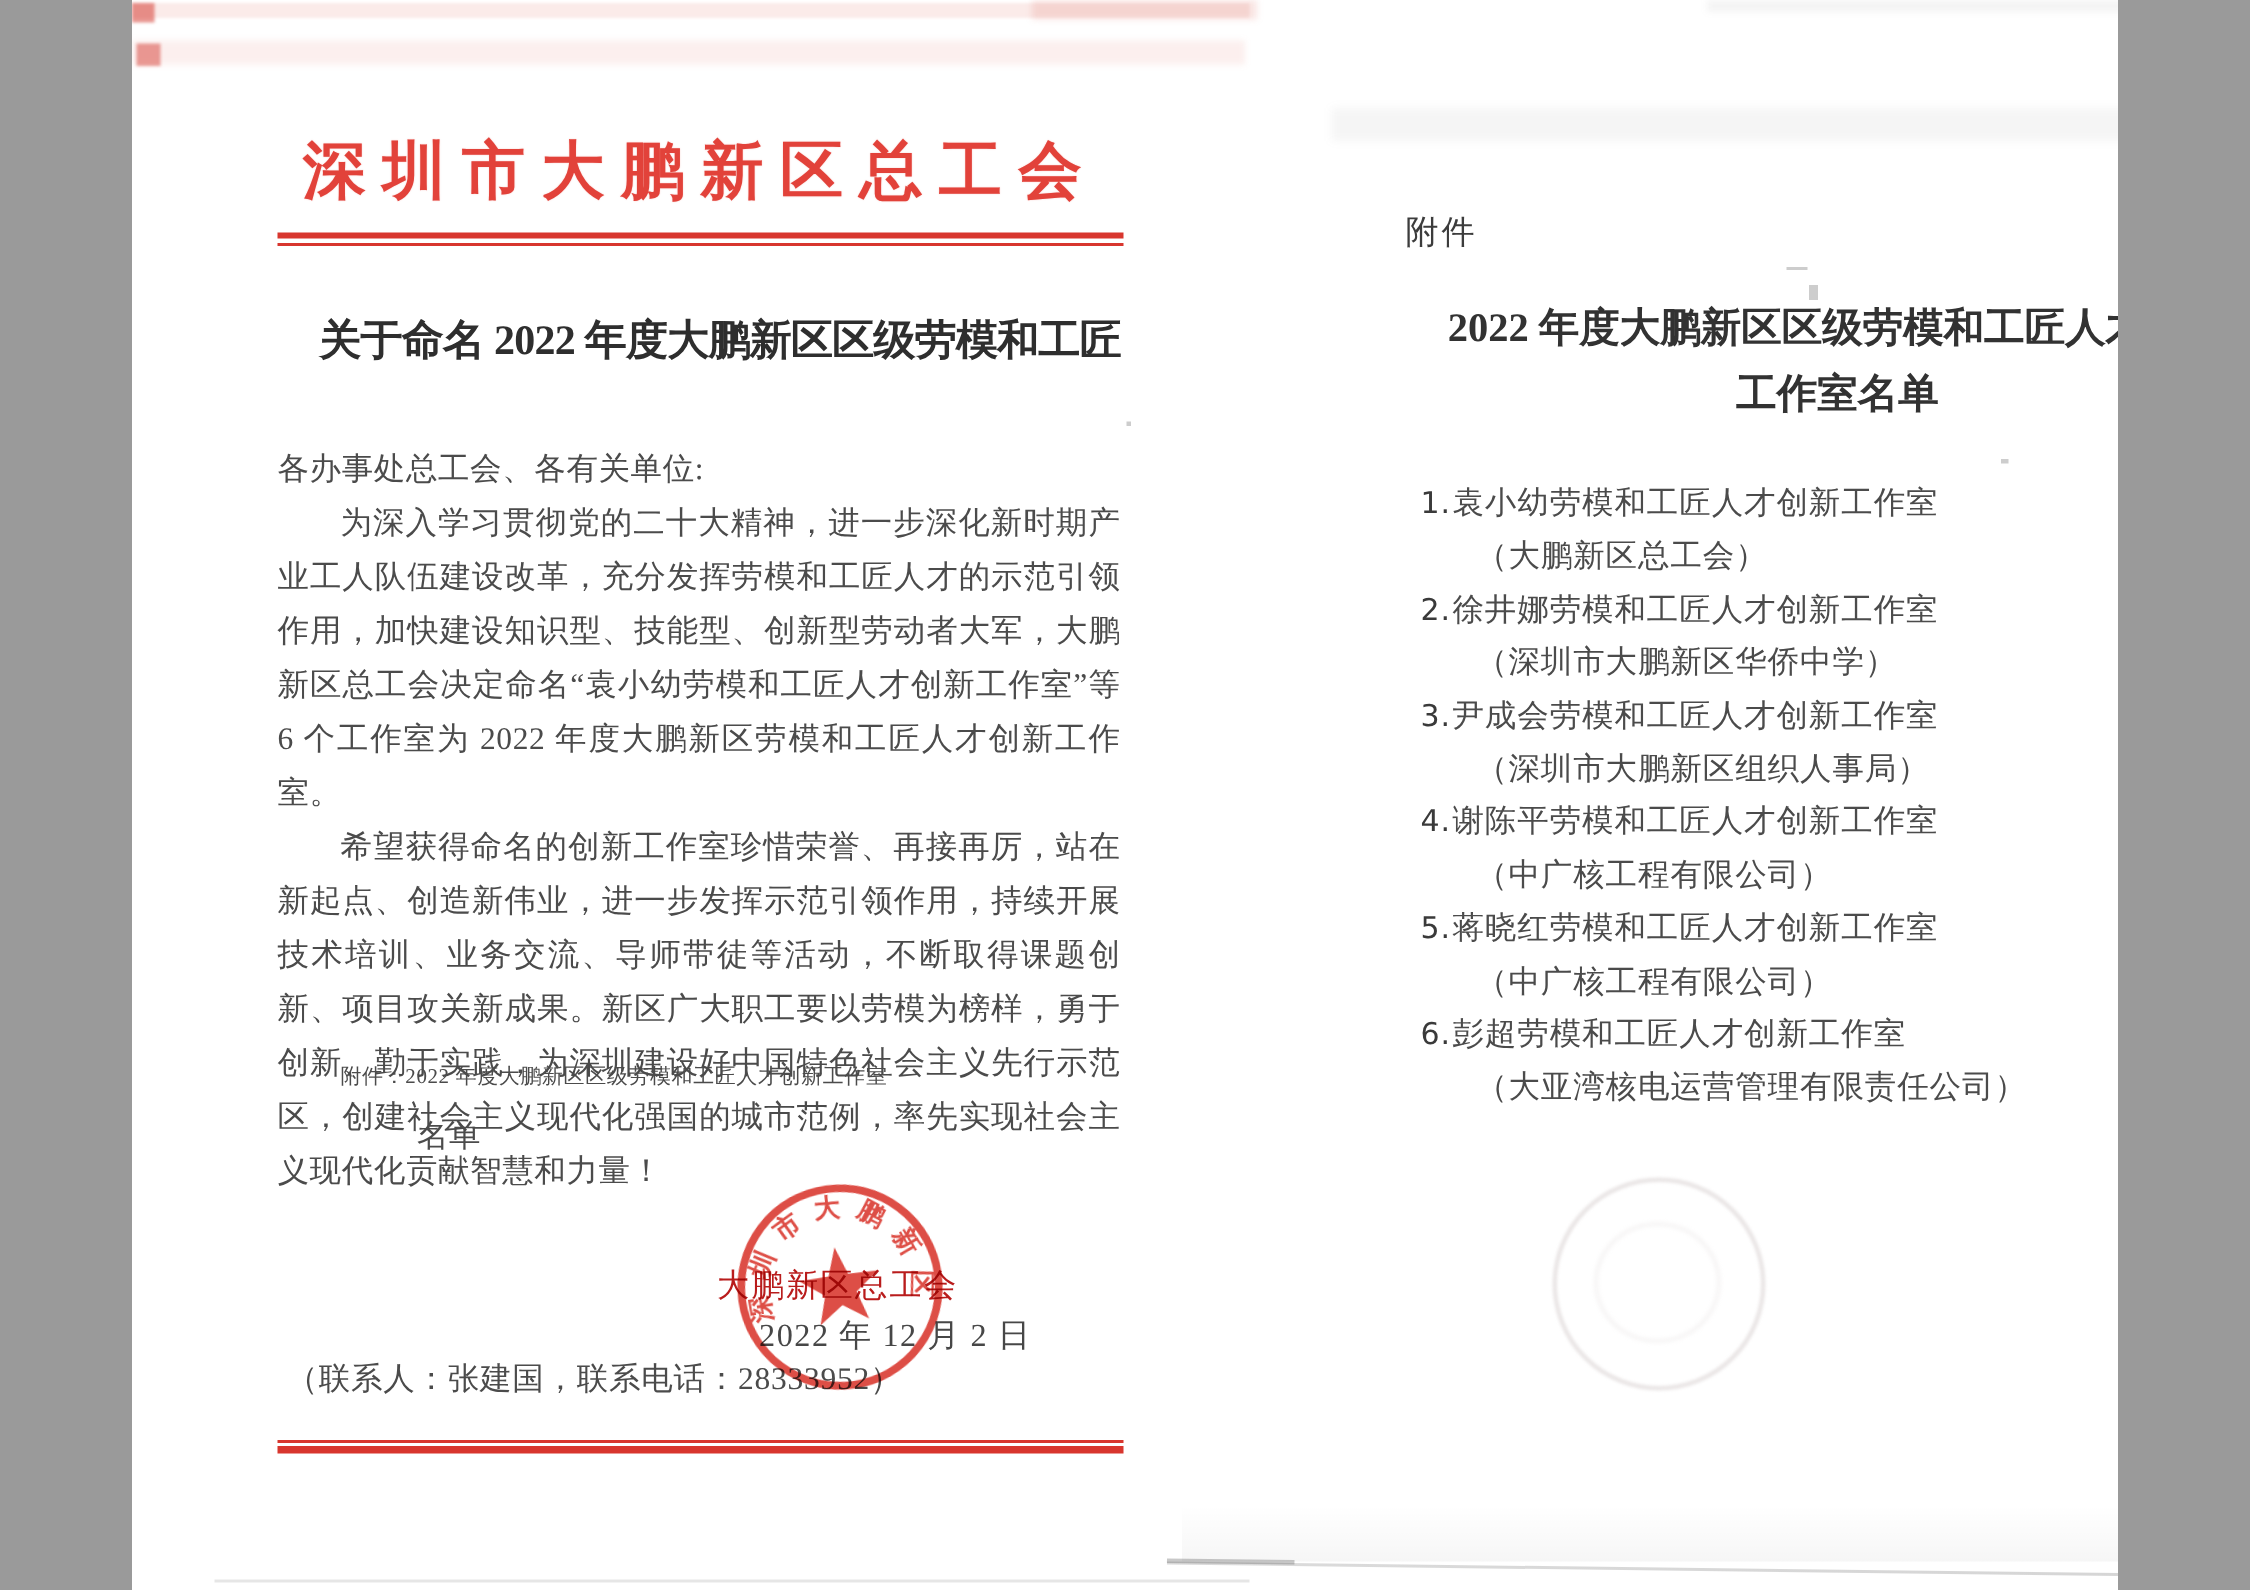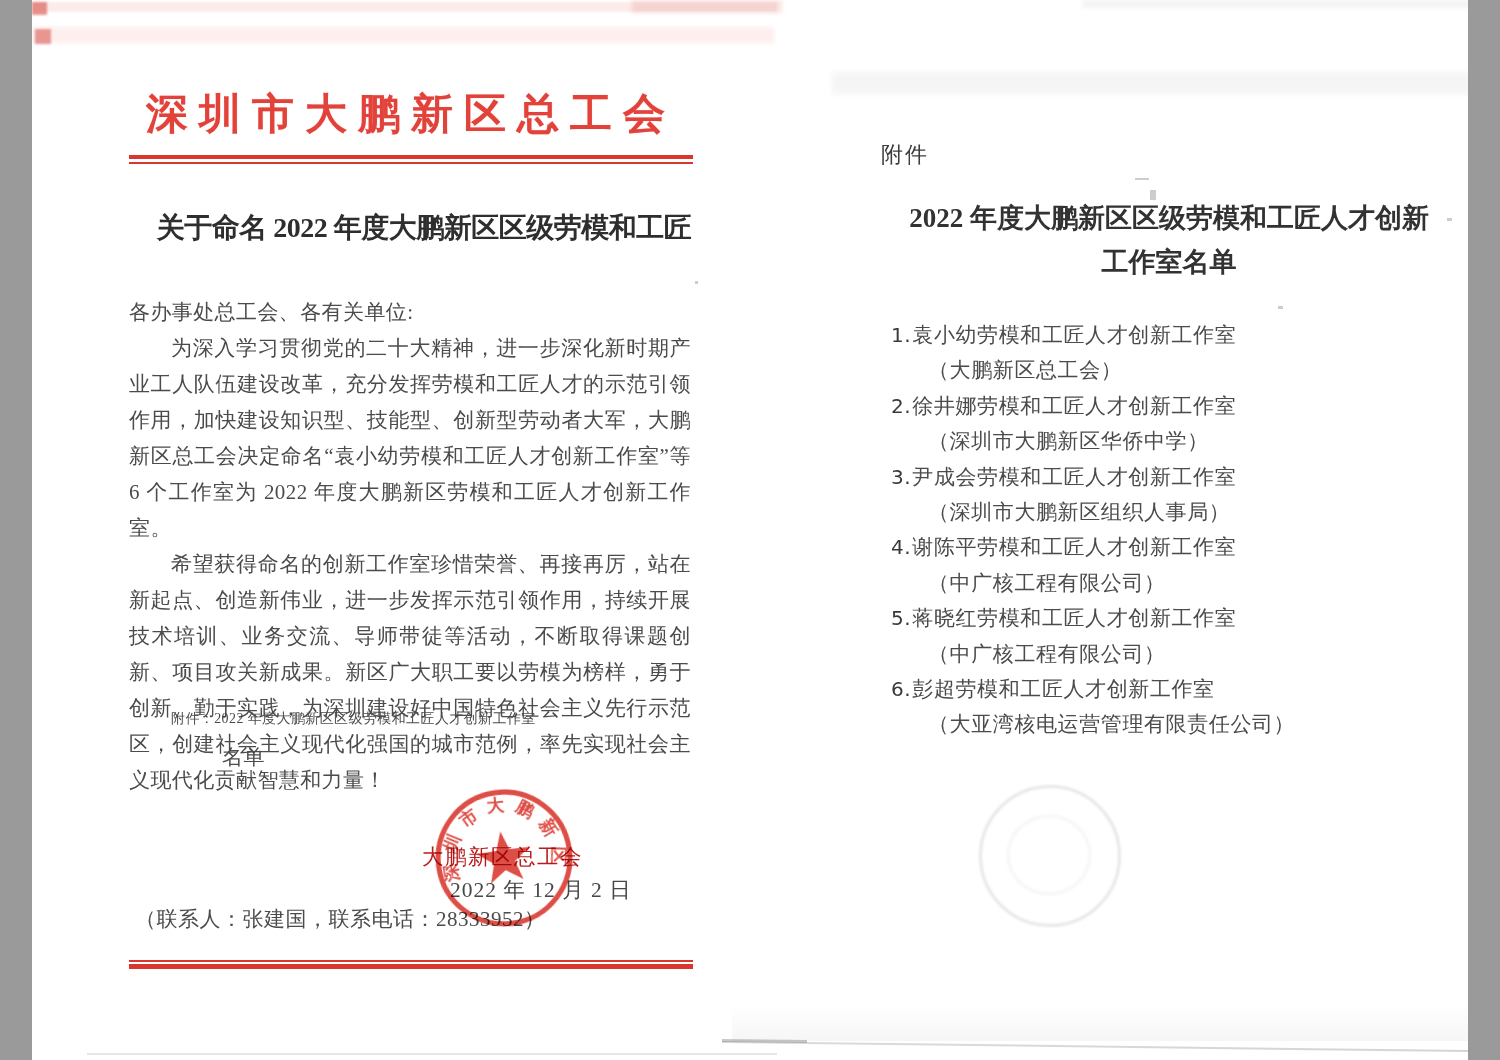--- a/index.html
+++ b/index.html
@@ -1,17 +1,17 @@
 <!DOCTYPE html>
 <html lang="zh"><head>
 <meta charset="utf-8">
 <style>
   html,body{margin:0;padding:0;background:#9a9a9a;}
   .canvas{
-    position:relative;width:1436px;height:1060px;margin:0 auto;
+    position:relative;width:1324px;height:1060px;margin:0 auto;
     background:#ffffff;overflow:hidden;
     font-family:"Liberation Serif","DejaVu Serif",serif;
   }
   .abs{position:absolute;}
 
   
   .masthead{
     left:79px;top:86px;width:600px;text-align:center;
     font-size:42px;font-weight:bold;letter-spacing:11px;
     color:#e2423a;white-space:nowrap;

